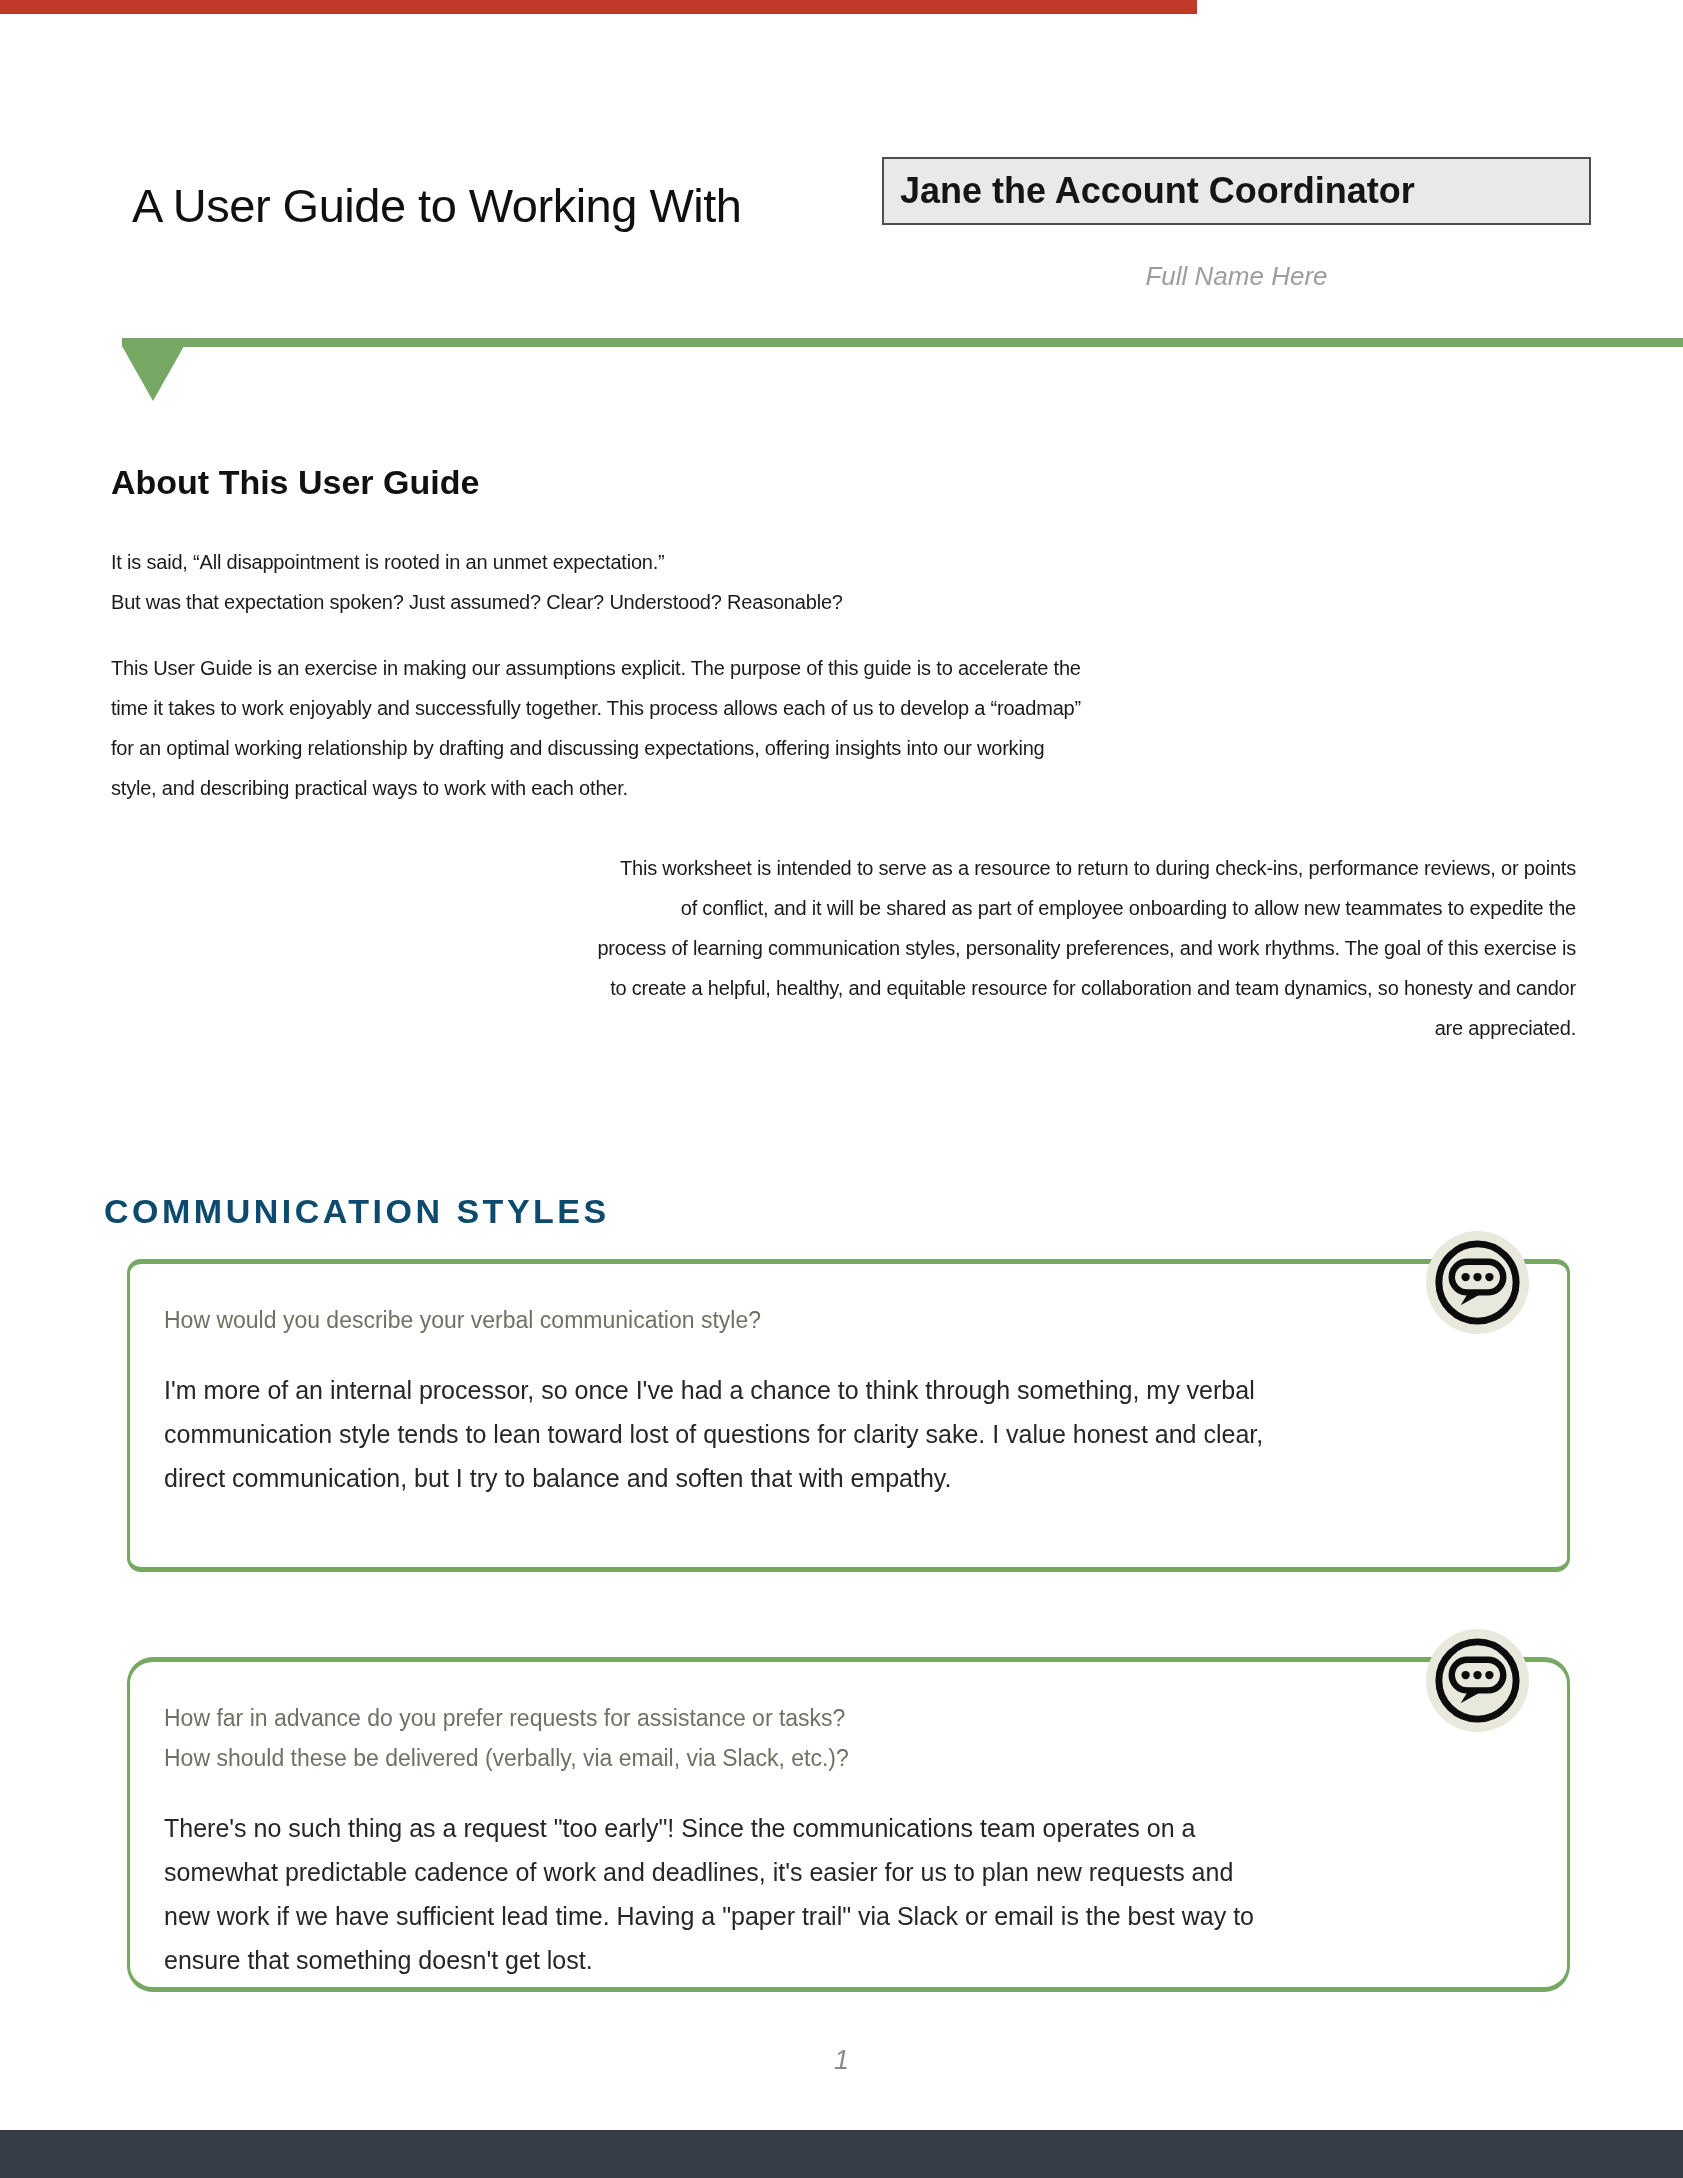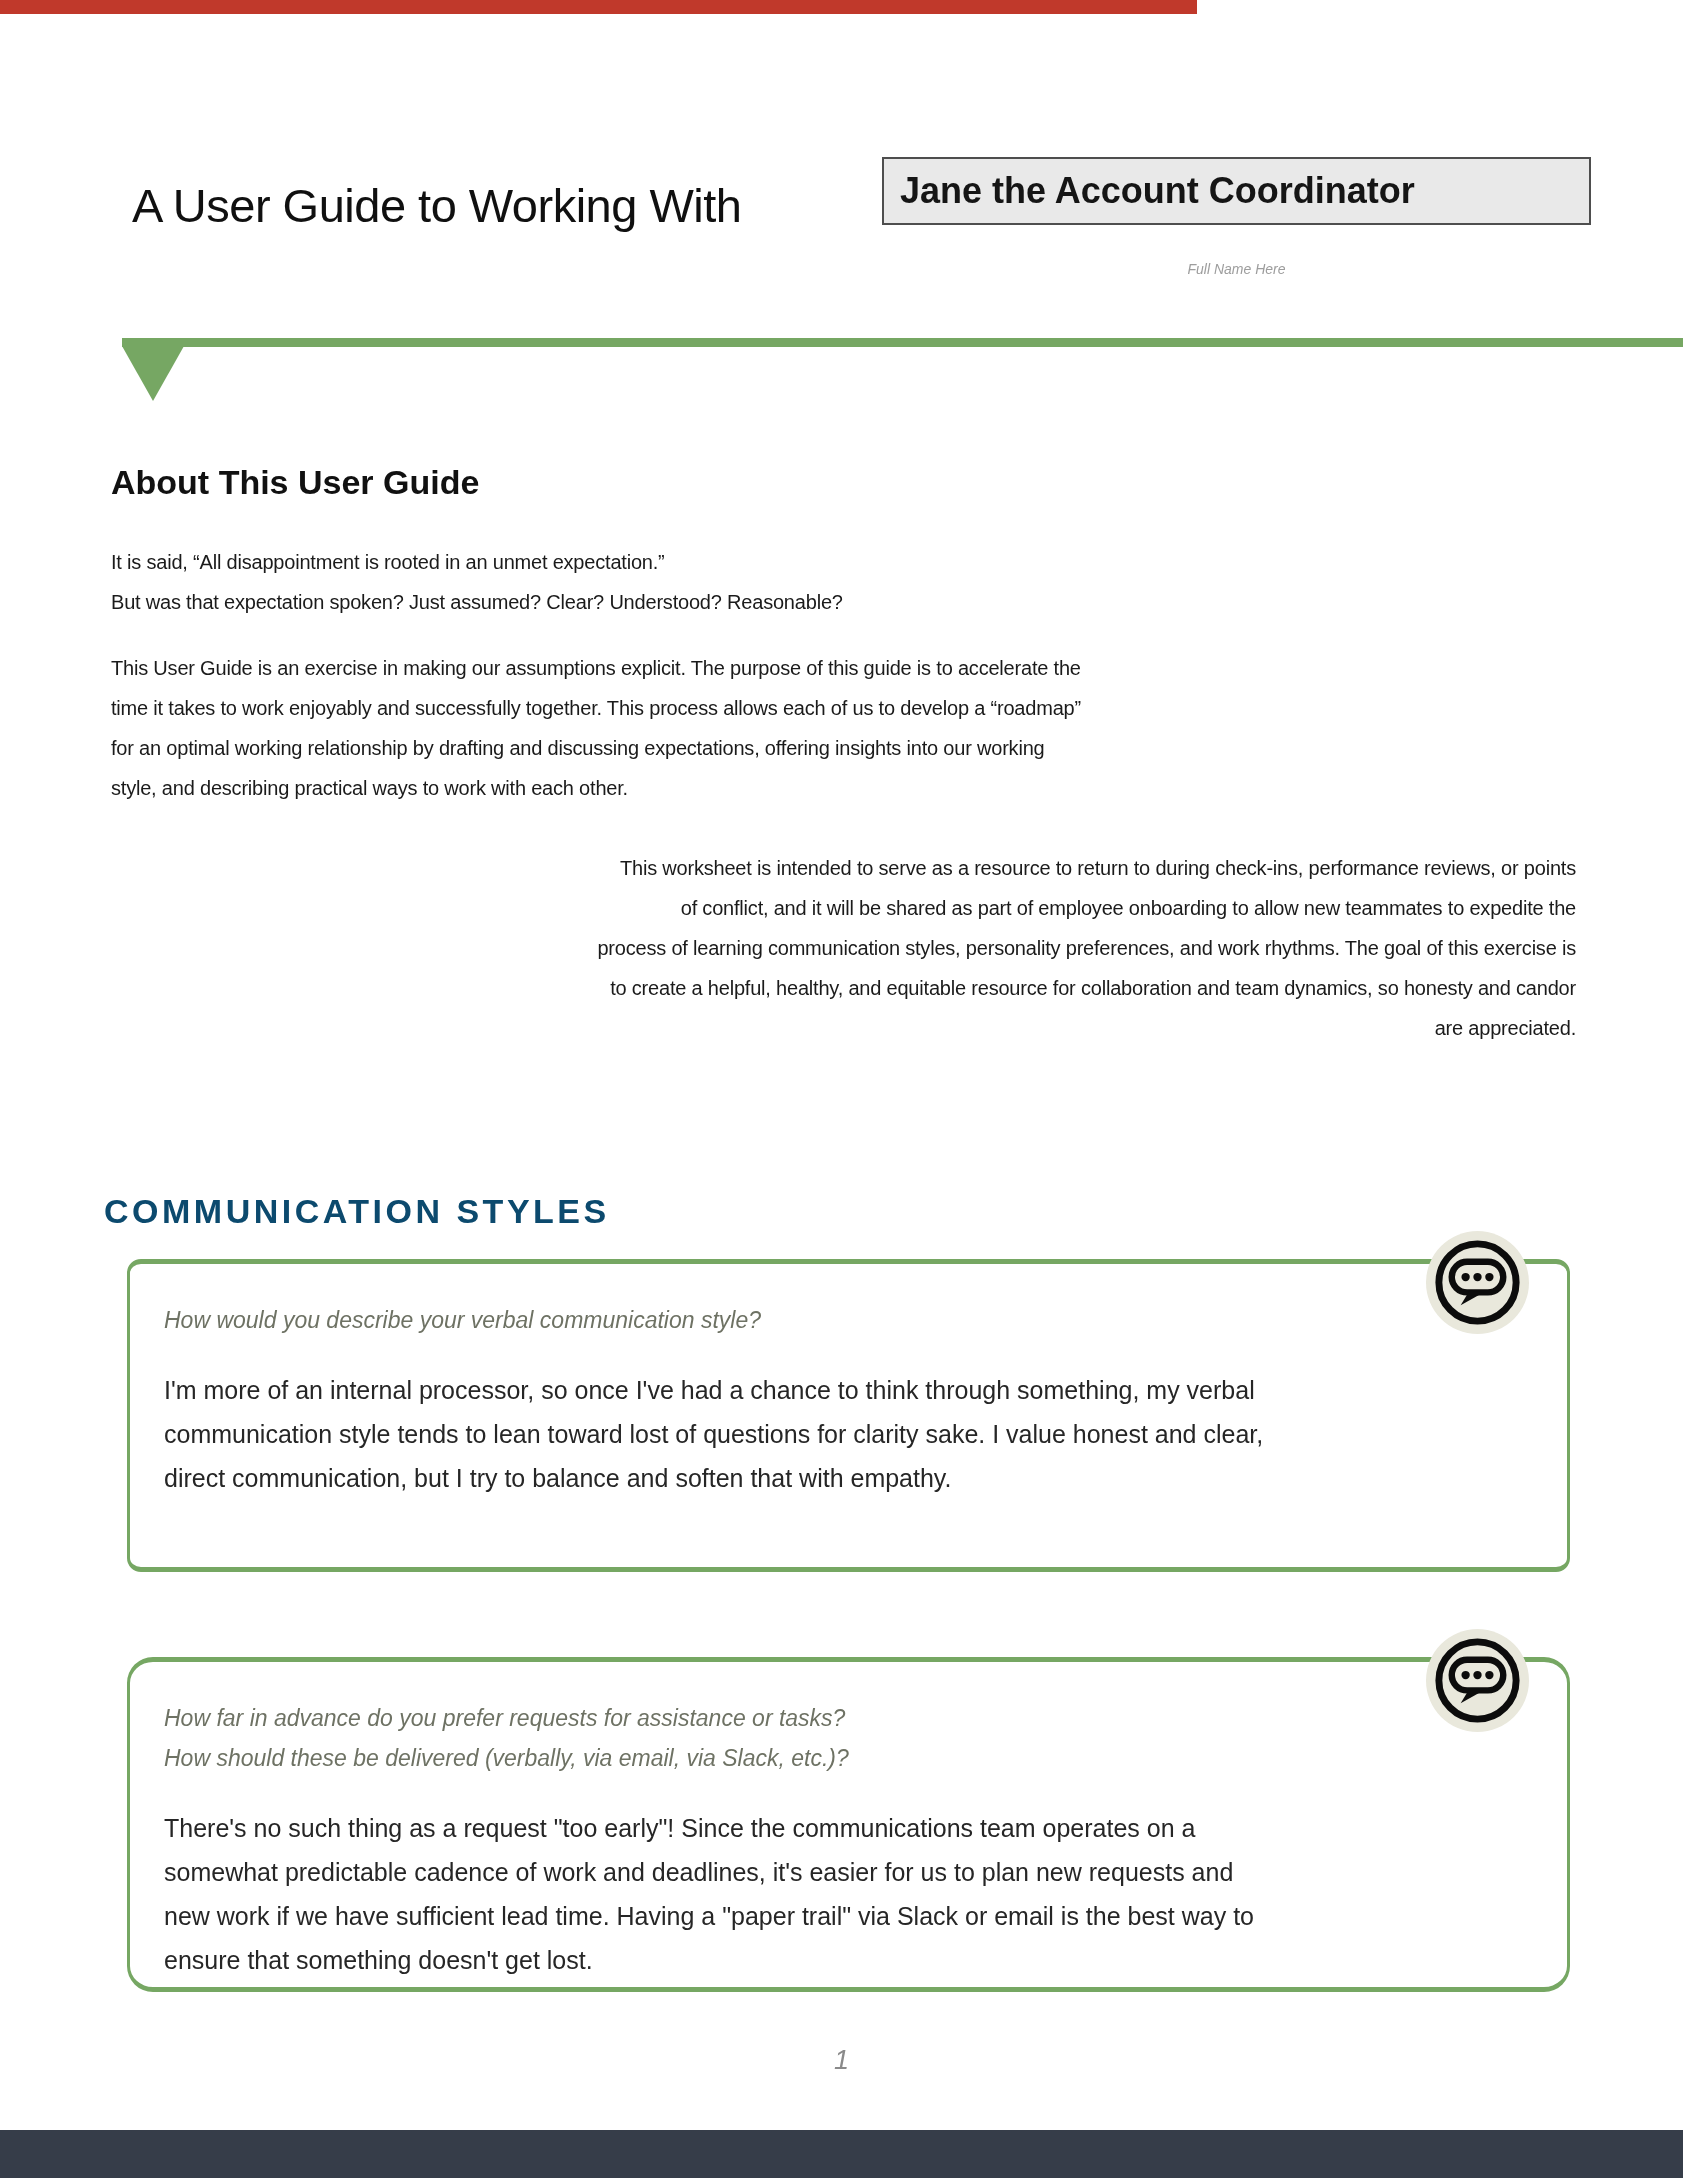--- a/index.html
+++ b/index.html
@@ -9,39 +9,39 @@
   }
   .top-bar{position:absolute;left:0;top:0;width:1197px;height:14px;background:var(--accent_red,#c0392b);}
   .page-title{position:absolute;left:132px;top:178px;font-size:47px;letter-spacing:-0.5px;color:#101010;white-space:nowrap;}
   .name-box{
     position:absolute;left:882px;top:157px;width:709px;height:68px;box-sizing:border-box;
     background:var(--name_box_bg,#e9e9e9);border:2px solid var(--name_box_border,#4e4e4e);
     display:flex;align-items:center;padding-left:16px;
     font-size:36px;font-weight:bold;color:#151515;
   }
   .name-hint{position:absolute;left:882px;top:261px;width:709px;text-align:center;
-    font-style:italic;font-size:14px;color:var(--hint_text,#9d9d9d);}
+    font-style:italic;font-size:26px;color:var(--hint_text,#9d9d9d);}
   .rule{position:absolute;left:122px;right:0;top:338px;height:9px;background:var(--accent_green,#76a763);}
   .rule-triangle{position:absolute;left:122px;top:346px;width:0;height:0;
     border-left:31px solid transparent;border-right:31px solid transparent;
     border-top:55px solid var(--accent_green,#76a763);}
   .about{position:absolute;left:111px;top:463px;width:1465px;}
   .about h2{font-size:34px;font-weight:bold;margin:0 0 40px 0;color:#111;}
   .body-text{font-size:20px;line-height:40px;letter-spacing:-0.2px;white-space:pre-line;color:#1b1b1b;margin:0;}
   .para1{margin-top:26px;}
   .para2{margin-top:40px;text-align:right;}
   .comm-heading{position:absolute;left:104px;top:1192px;font-size:34px;font-weight:bold;
     letter-spacing:3.5px;color:#0c4a6e;white-space:nowrap;}
   .card{position:absolute;left:127px;width:1443px;box-sizing:border-box;
     border:3px solid var(--accent_green,#76a763);border-top-width:5px;border-bottom-width:5px;
     border-radius:14px;padding:0 34px;background:#fff;}
   .card1{top:1259px;height:313px;}
   .card2{top:1657px;height:335px;border-radius:26px;}
   .icon-badge{position:absolute;top:-33px;right:38px;width:103px;height:103px;}
-  .question{margin:36px 0 0 0;font-size:23px;font-style:italic;font-weight:500;
+  .question{margin:36px 0 0 0;font-size:23px;font-weight:500;
     color:var(--question_text,#6e7264);line-height:40px;white-space:pre-line;}
   .answer{margin:28px 0 0 0;font-size:25px;line-height:44px;color:#262626;white-space:pre-line;}
   .page-number{position:absolute;left:0;top:2045px;width:1683px;text-align:center;
     font-style:italic;font-size:27px;color:#8a8a8a;}
   .footer-bar{position:absolute;left:0;bottom:0;width:1683px;height:48px;background:var(--footer_slate,#363d49);}
 </style>
 </head>
 <body>
 
 <div class="top-bar"></div>

